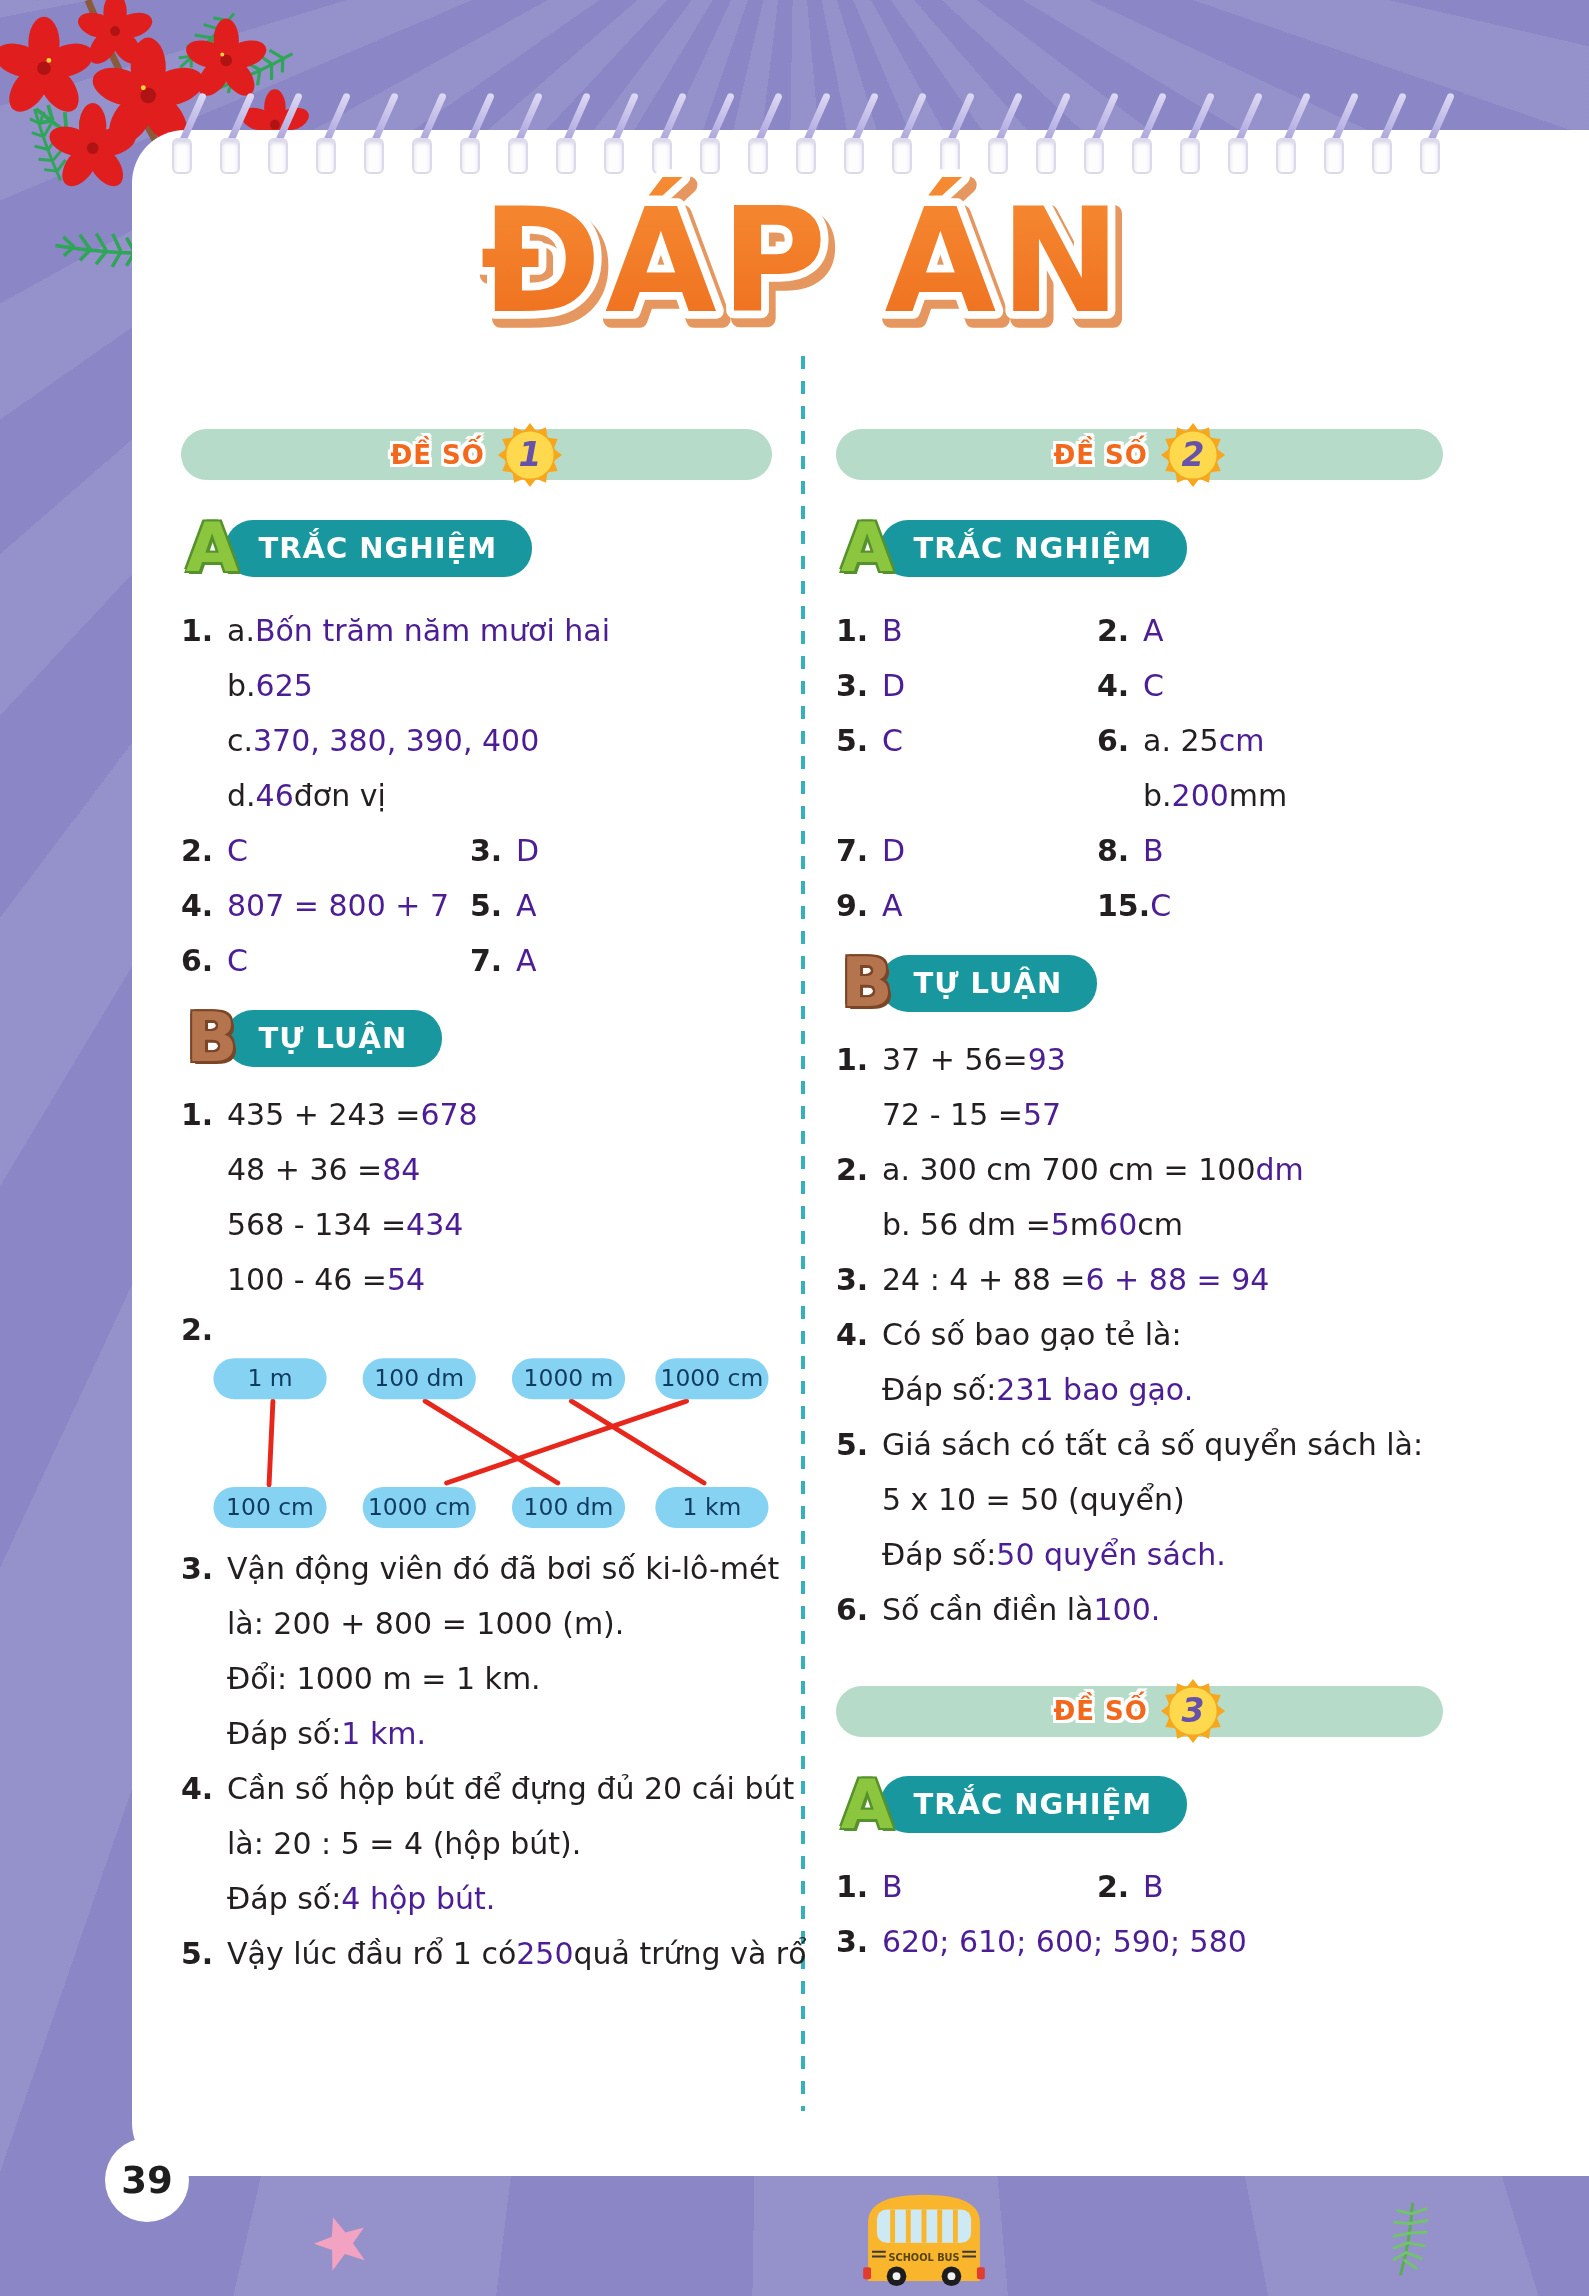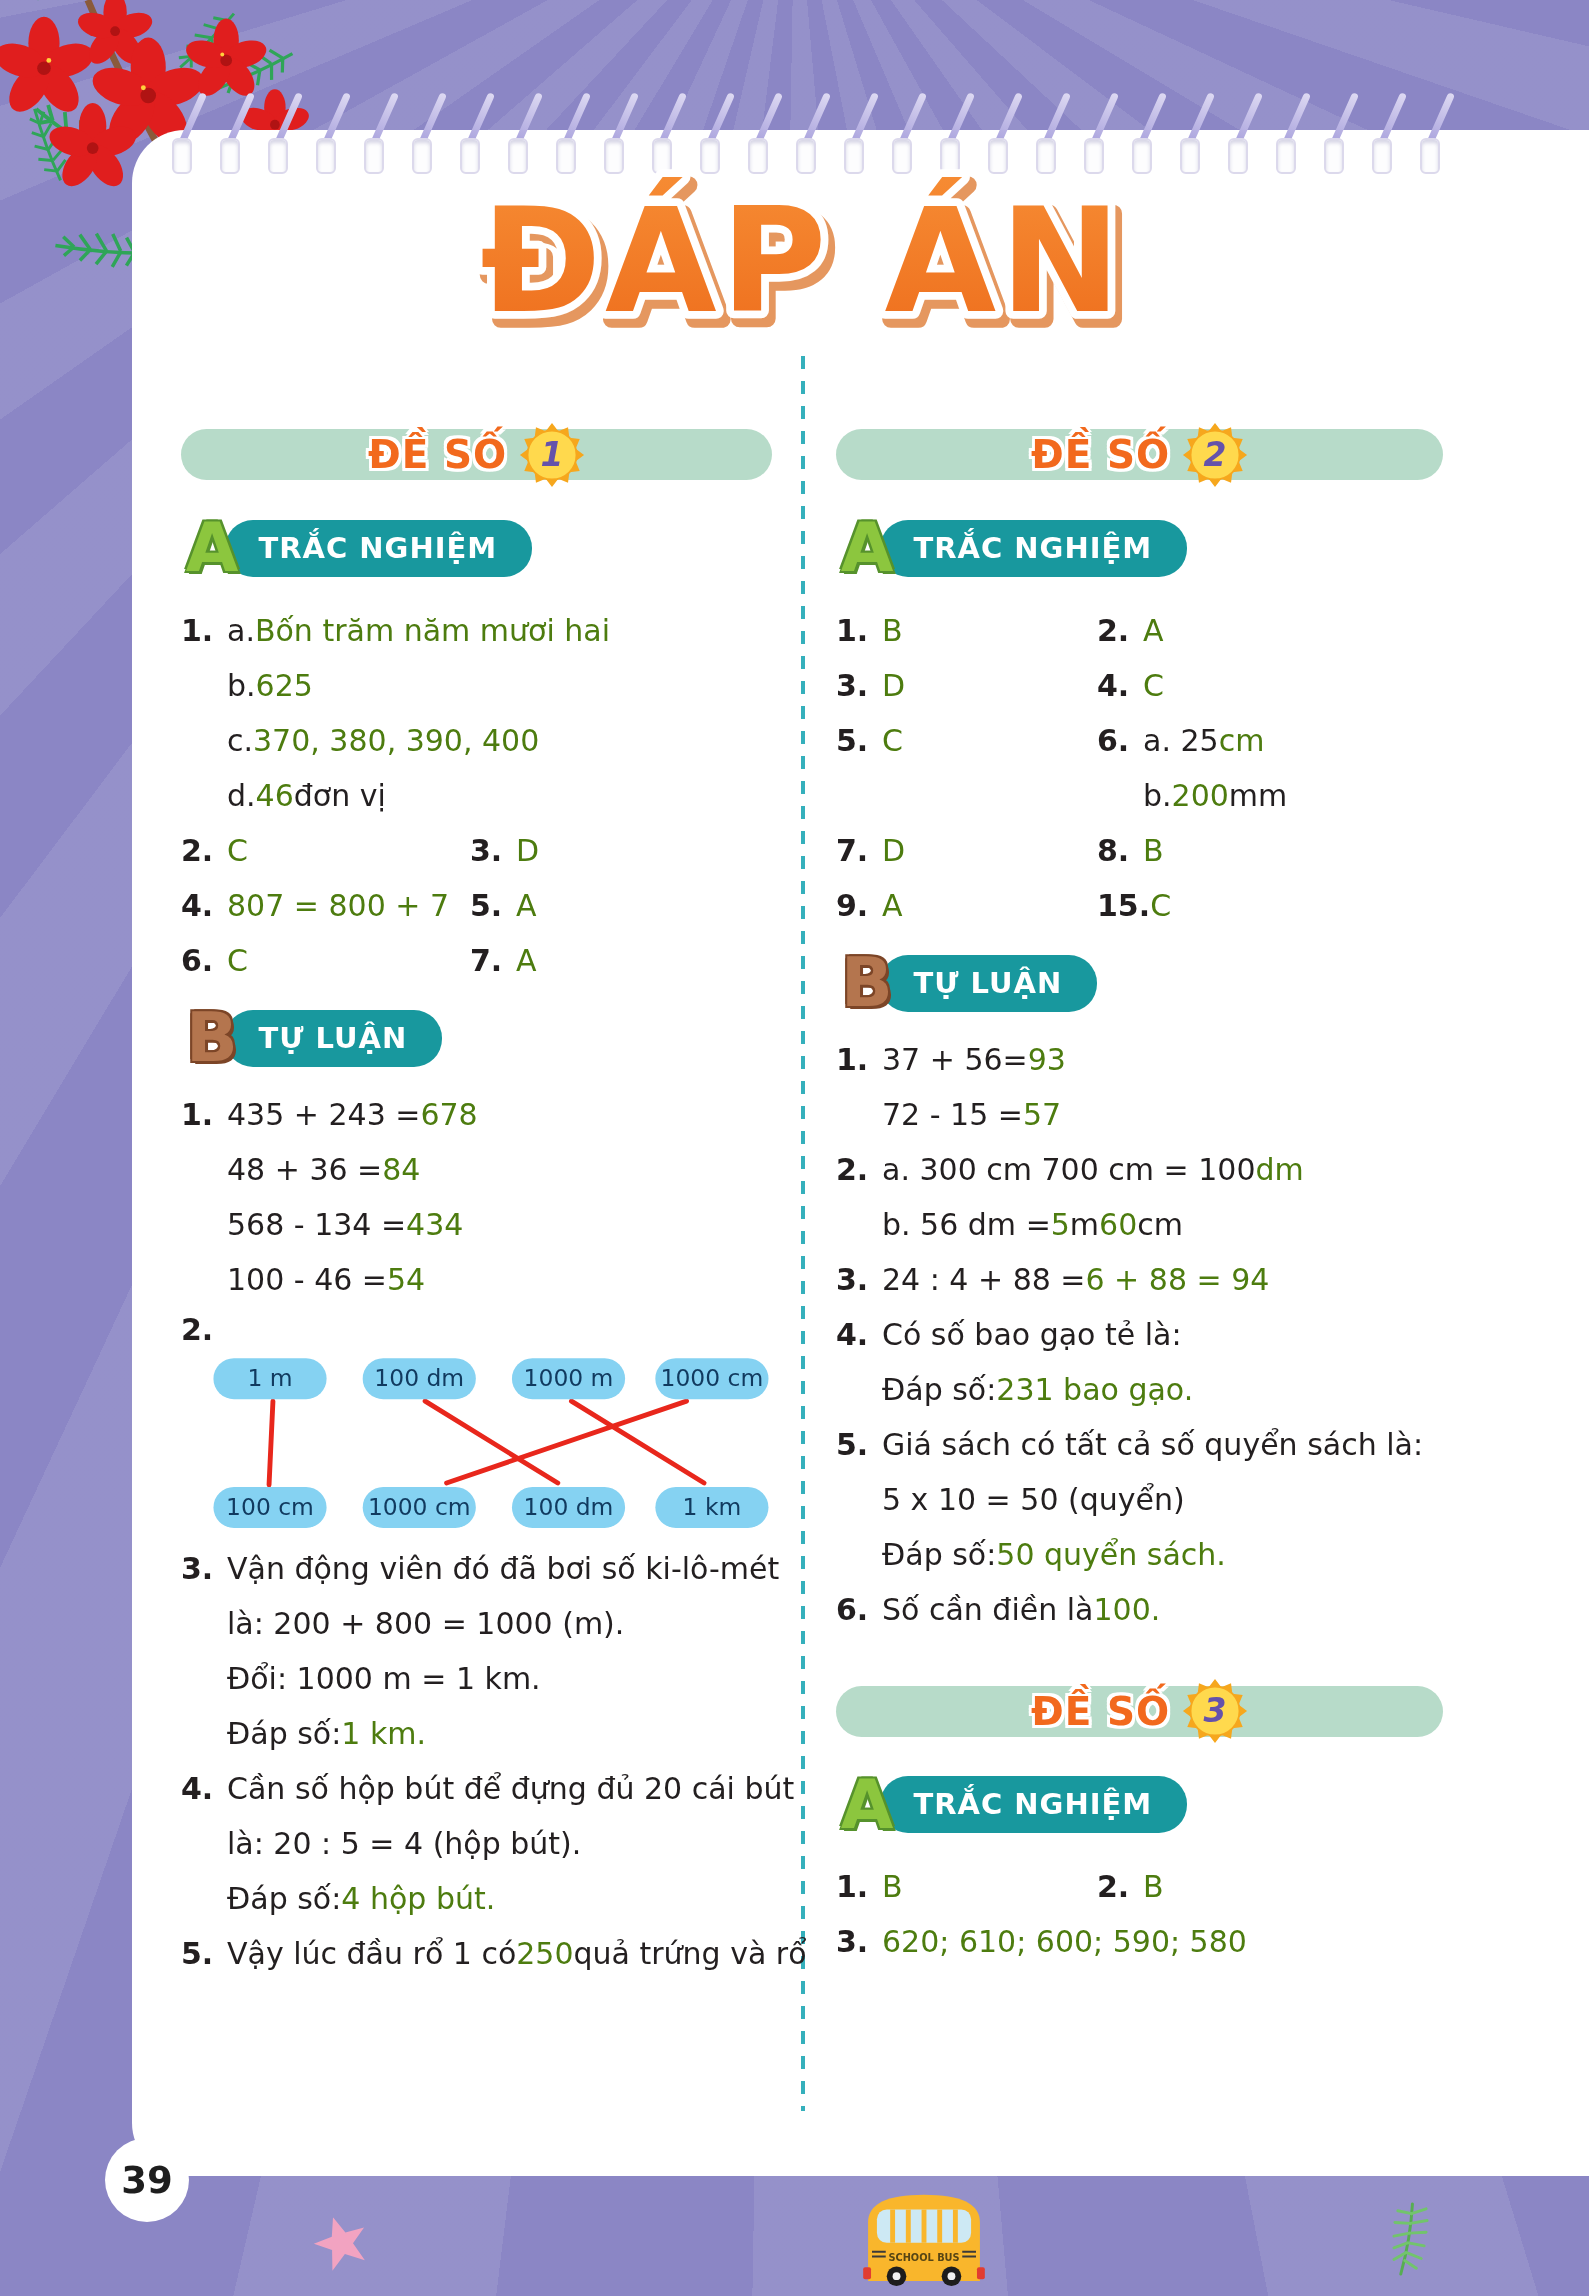--- a/index.html
+++ b/index.html
@@ -22,40 +22,40 @@
       box-shadow:inset 0 2.9px 3.9px rgba(120,115,170,.28);}
   .title-svg{position:absolute;left:300px;top:23.4px;width:741px;height:234px;}
   .divider{position:absolute;left:669px;top:226px;width:3.9px;height:1755px;
       background:repeating-linear-gradient(180deg,#35b0bc 0 12.7px,transparent 12.7px 25px);}
   .col{position:absolute;top:299px;}
   .col-left{left:49px;width:591px;}
   .col-right{left:704px;width:607px;}
   .exam-bar{height:51px;background:#b7dbc9;border-radius:26px;display:flex;
       align-items:center;justify-content:center;gap:11.7px;}
   .exam-bar.third{margin-top:49px;}
-  .exam-label{color:#f2691d;font-weight:800;font-size:39px;letter-spacing:1px;
+  .exam-label{color:#f2691d;font-weight:800;font-size:26px;letter-spacing:1px;
       text-shadow:-2.9px -2.9px 0 #fff,2.9px -2.9px 0 #fff,-2.9px 2.9px 0 #fff,2.9px 2.9px 0 #fff,
       0 -2.9px 0 #fff,0 2.9px 0 #fff,-2.9px 0 0 #fff,2.9px 0 0 #fff;}
   .sun{width:66px;height:66px;flex:0 0 auto;}
   .sec-head{display:flex;align-items:center;height:66px;margin:35px 0 21.5px 0;}
   .sec-head.tl{margin:17.6px 0 15.6px 0;}
   .letter{font-size:68px;font-weight:800;line-height:1;width:62px;text-align:center;z-index:2;position:relative;}
   .letter.green{color:#8cc63e;text-shadow:2.9px 2.9px 0 #56922c,-2px -2px 0 #56922c,2px -2px 0 #56922c,-2px 2px 0 #56922c;}
   .letter.brown{color:#b4754e;text-shadow:2.9px 2.9px 0 #7c4527,-2px -2px 0 #7c4527,2px -2px 0 #7c4527,-2px 2px 0 #7c4527;}
   .pill{margin-left:-17.6px;background:#18989e;color:#fff;font-weight:800;font-size:29px;
       letter-spacing:1px;height:57px;line-height:57px;padding:0 35px 0 33px;border-radius:28px;}
   .rows .row{height:55px;display:flex;align-items:center;font-size:30px;color:#231f20;}
   .rows .row.two{display:grid;align-items:center;}
   .col-left .rows .row.two{grid-template-columns:289px 1fr;}
   .col-right .rows .row.two{grid-template-columns:261px 1fr;}
   .rows .row.short{height:45px;}
   .item{display:flex;align-items:baseline;white-space:nowrap;}
   .num{font-weight:700;min-width:46px;flex:0 0 auto;}
   .item.ind2{padding-left:261px;}
-  .seg.red{color:#4d7c0f;}
+  .seg.red{color:#4c1d95;}
   .seg.blk{color:#231f20;}
   .match-svg{display:block;margin:3.9px 0 9.8px 9.8px;width:597px;height:176px;}
   .page-num{position:absolute;left:105px;top:2138px;width:84px;height:84px;background:#fff;
       border-radius:50%;display:flex;align-items:center;justify-content:center;
       font-size:37px;font-weight:700;color:#1e1e1e;}
   .starfish{position:absolute;left:314px;top:2216px;width:55px;height:55px;background:#f2a3c1;
       clip-path:polygon(50% 0%,63% 33%,98% 35%,70% 56%,81% 92%,50% 70%,19% 92%,30% 56%,2% 35%,37% 33%);
       transform:rotate(-18deg);}
   .bus{position:absolute;left:850px;top:2183px;width:148px;height:103px;}
   .fern-br{position:absolute;left:1381px;top:2200px;width:59px;height:78px;}

